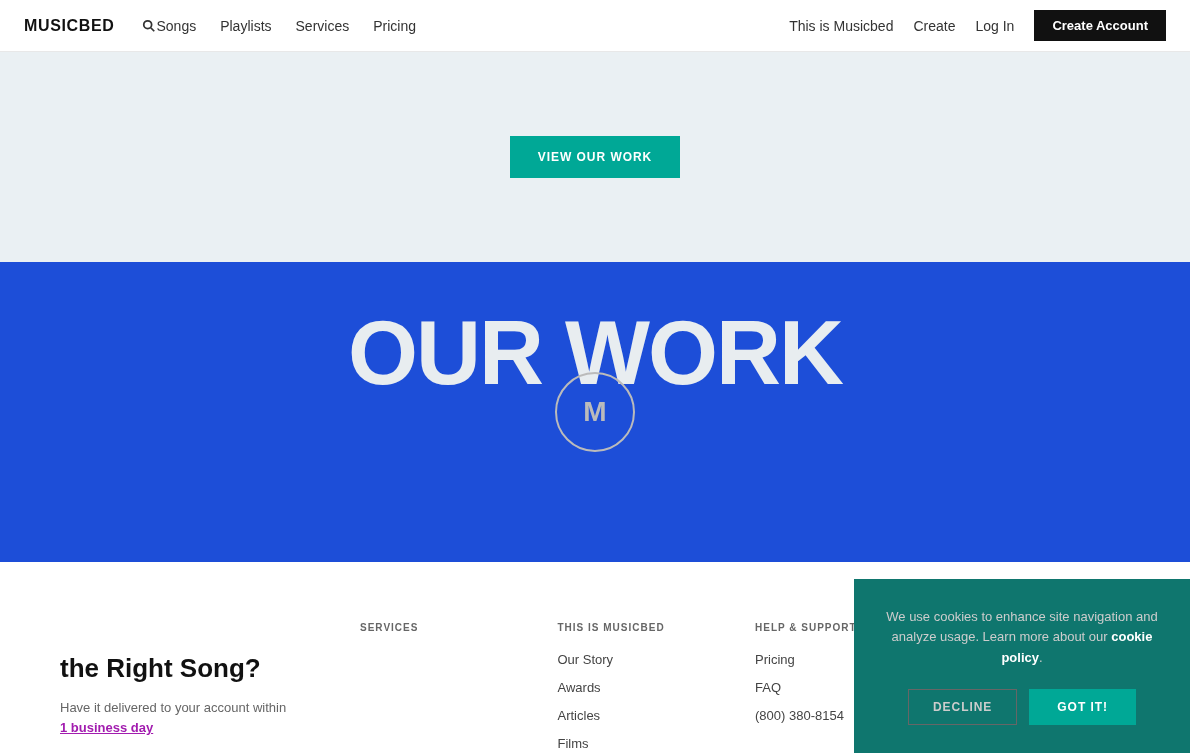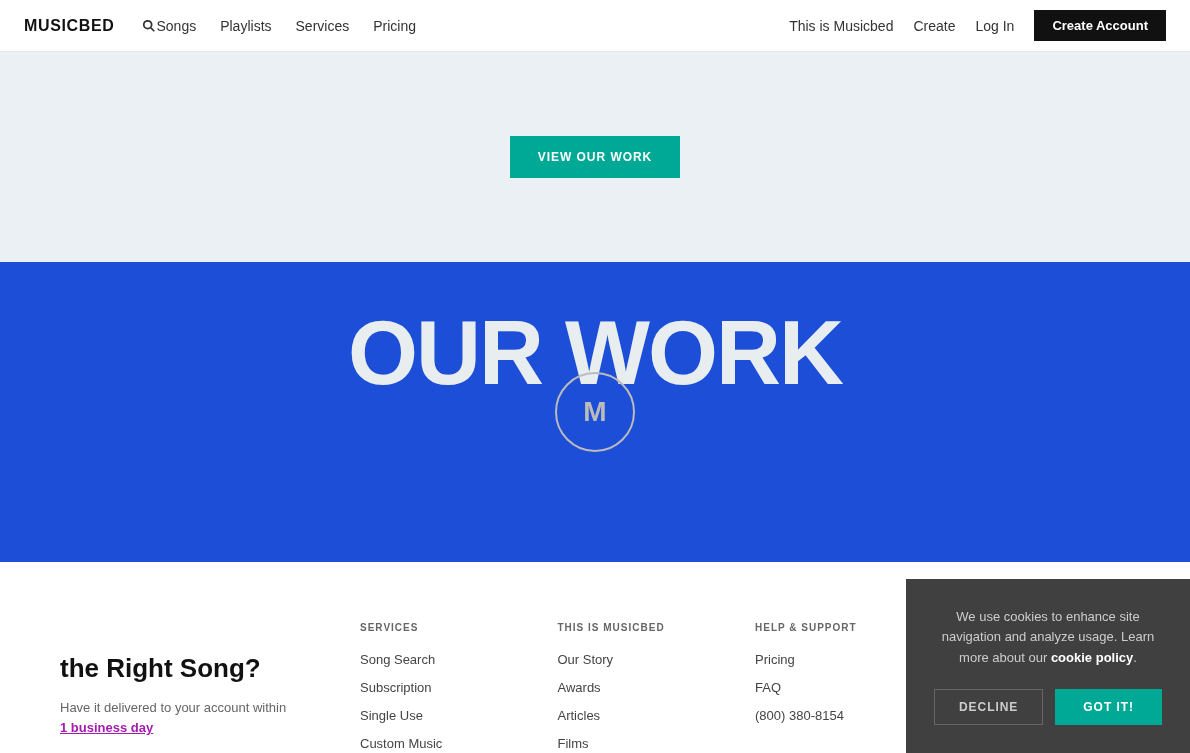--- a/index.html
+++ b/index.html
@@ -88,21 +88,21 @@
     .footer-fm { padding: 0 20px; }
     .footer-fm p { font-size: 13px; color: #555; line-height: 1.6; margin-bottom: 20px; }
     .footer-fm p strong { font-weight: 800; color: #111; }
     .footer-brand { margin-bottom: 14px; }
     .footer-brand .brand-name { font-size: 14px; font-weight: 800; color: #111; }
     .footer-brand .brand-desc { font-size: 12px; color: #777; }
 
     
     .cookie-banner {
       position: fixed; bottom: 0; right: 0;
-      width: 284px; background: #404040; color: #fff;
+      width: 336px; background: #0f766e; color: #fff;
       padding: 28px 24px; z-index: 200;
     }
     .cookie-text {
       font-size: 13px; color: #ccc; line-height: 1.6; text-align: center; margin-bottom: 20px;
     }
     .cookie-text a { color: #fff; font-weight: 700; }
     .cookie-buttons { display: flex; gap: 12px; justify-content: center; }
     .decline-btn {
       background: transparent; border: 1px solid #666; color: #ccc;
       padding: 10px 24px; font-size: 12px; font-weight: 700;
@@ -162,27 +162,20 @@
       </h2>
       <p>
         <span>Have it delivered to your account within</span><br>
         <a>1 business day</a>
       </p>
 
     </div>
 
     <div class="footer-col">
       <h4>SERVICES</h4>
-      <ul>
-        <li><a>Song Search</a></li>
-        <li><a>Subscription</a></li>
-        <li><a>Single Use</a></li>
-        <li><a>Custom Music</a></li>
-
-      </ul>
     </div>
 
     <div class="footer-col">
       <h4>THIS IS MUSICBED</h4>
       <ul>
         <li><a>Our Story</a></li>
         <li><a>Awards</a></li>
         <li><a>Articles</a></li>
         <li><a>Films</a></li>
 

